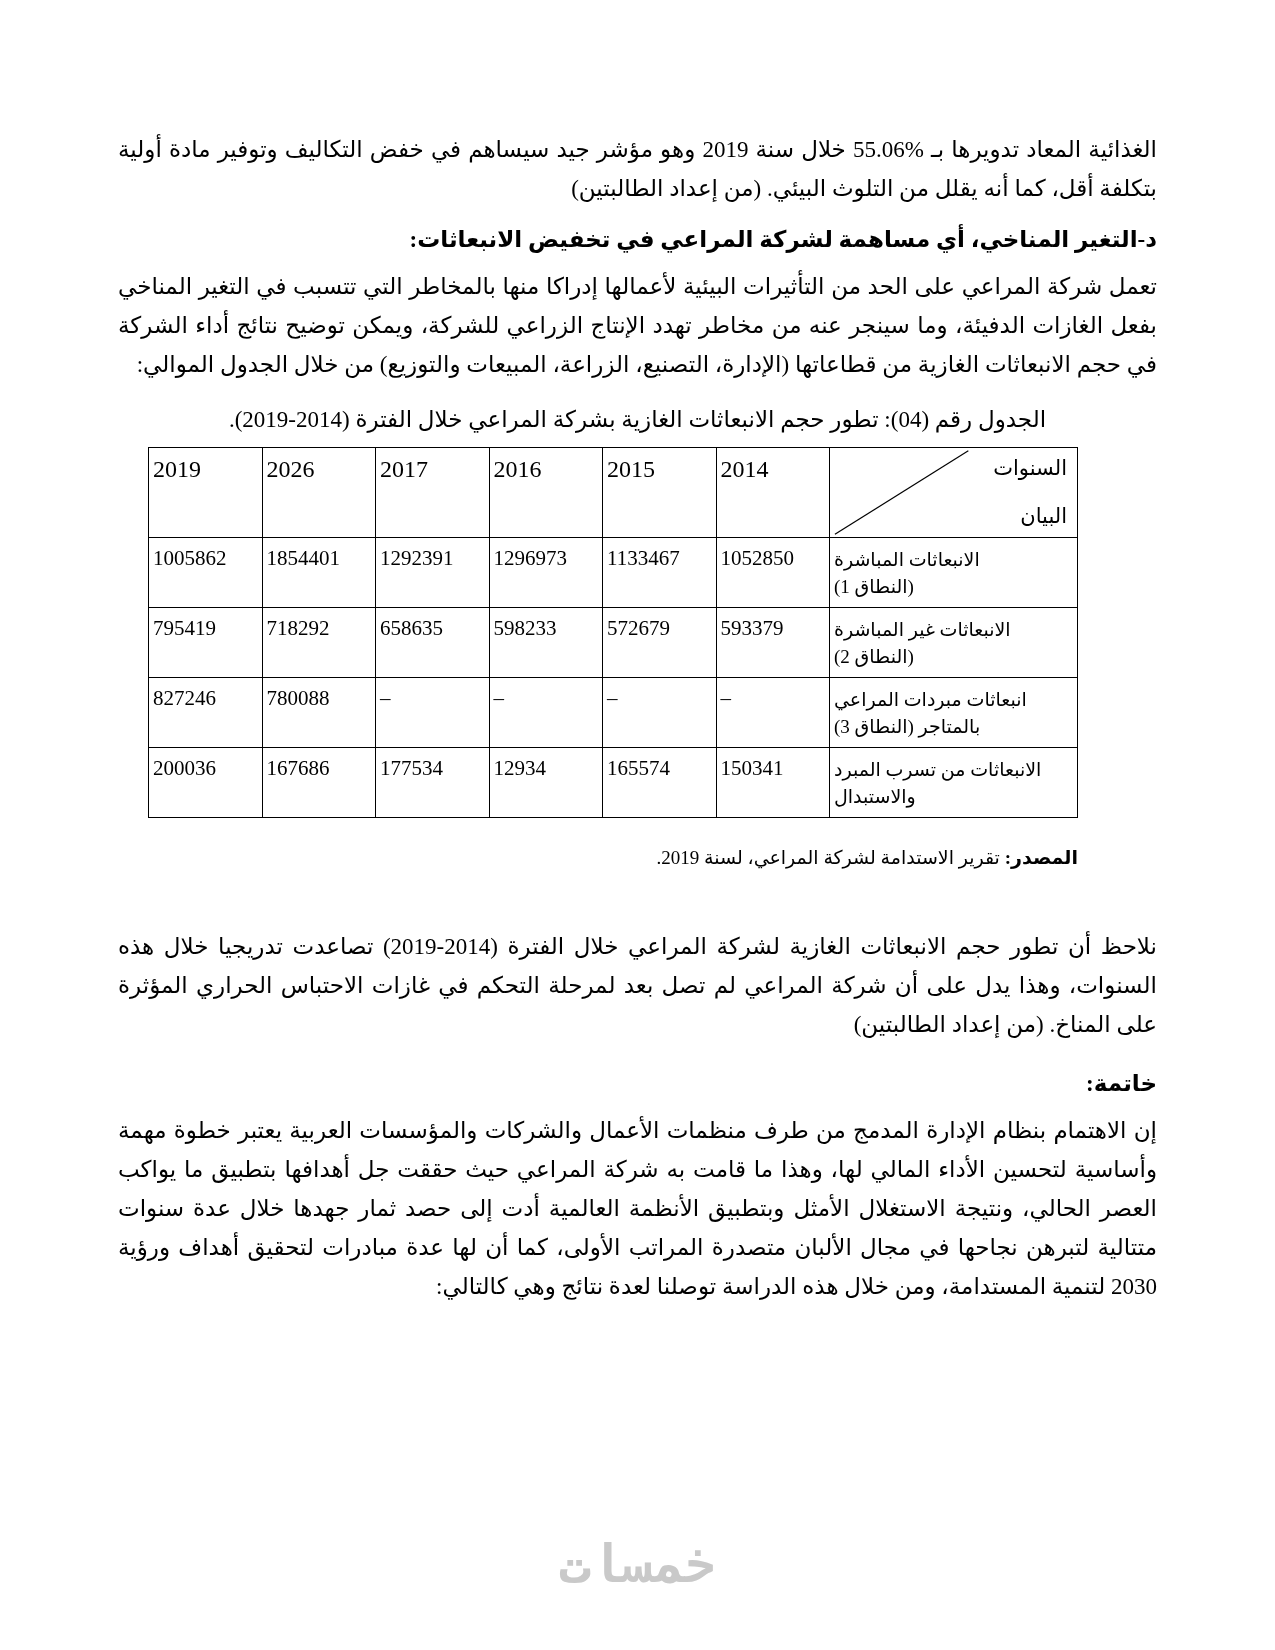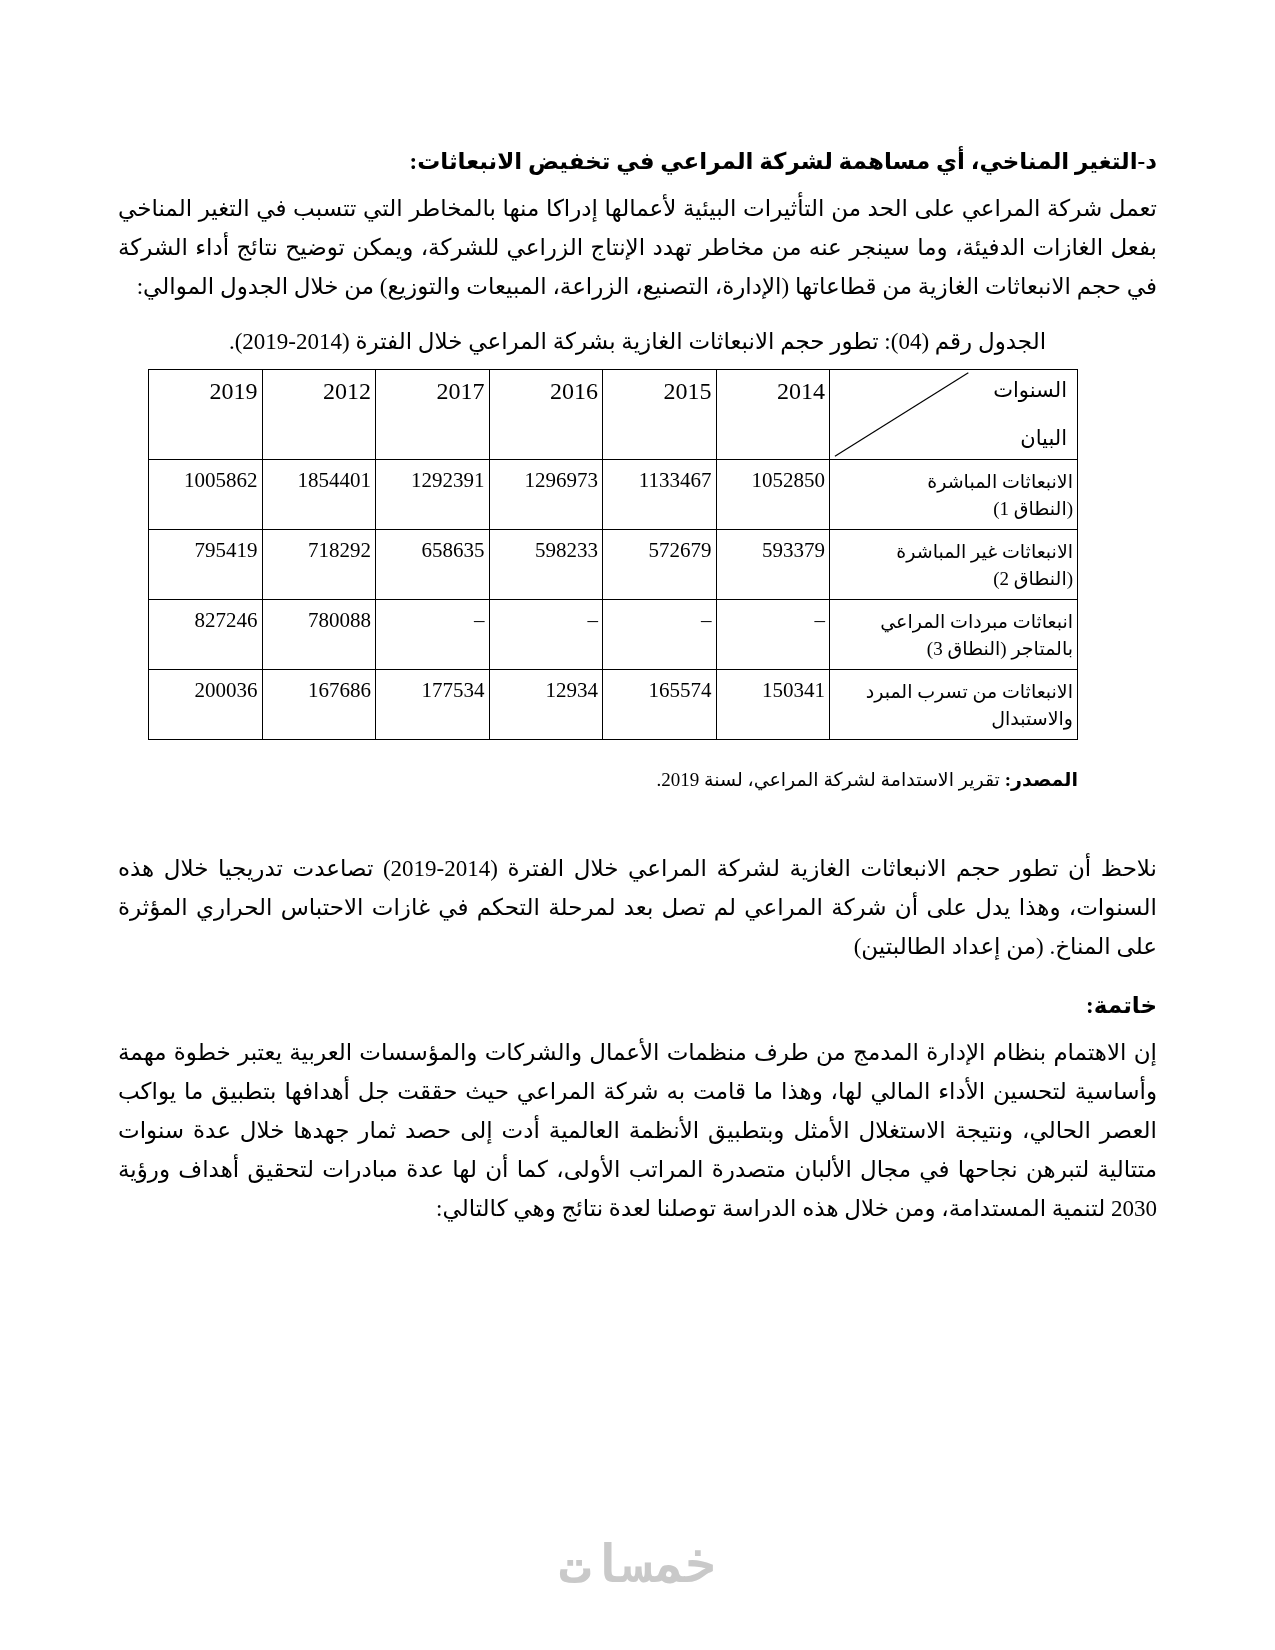--- a/index.html
+++ b/index.html
@@ -39,21 +39,21 @@
   }
   table.tbl {
     border-collapse: collapse;
     table-layout: fixed;
     width: 930px;
     margin: 0 79px 0 auto;
     direction: rtl;
   }
   table.tbl td {
     border: 1px solid #000;
-    text-align: right;
+    text-align: left;
     vertical-align: top;
     padding: 8px 4px 4px 4px;
     box-sizing: border-box;
   }
   col.lab { width: 248px; }
   tr.hrow td { height: 90px; }
   tr.drow td { height: 70px; }
   td.yh { font-size: 24px; }
   td.val { font-size: 21px; }
   td.rlab { font-size: 19px; line-height: 27px; }
@@ -101,20 +101,21 @@
     font-size: 52px;
     color: #c9c9c9;
     letter-spacing: 1px;
   }
 </style>
 </head>
 <body>
 
 <div class="page">
 
+  <p class="body">الغذائية المعاد تدويرها بـ %55.06 خلال سنة 2019 وهو مؤشر جيد سيساهم في خفض التكاليف وتوفير مادة أولية بتكلفة أقل، كما أنه يقلل من التلوث البيئي. (من إعداد الطالبتين)</p>
 
   <div class="h-bold">د-التغير المناخي، أي مساهمة لشركة المراعي في تخفيض الانبعاثات:</div>
 
   <p class="body">تعمل شركة المراعي على الحد من التأثيرات البيئية لأعمالها إدراكا منها بالمخاطر التي تتسبب في التغير المناخي بفعل الغازات الدفيئة، وما سينجر عنه من مخاطر تهدد الإنتاج الزراعي للشركة، ويمكن توضيح نتائج أداء الشركة في حجم الانبعاثات الغازية من قطاعاتها (الإدارة، التصنيع، الزراعة، المبيعات والتوزيع) من خلال الجدول الموالي:</p>
 
   <div class="caption">الجدول رقم (04): تطور حجم الانبعاثات الغازية بشركة المراعي خلال الفترة (2014-2019).</div>
 
   <table class="tbl">
     <colgroup>
       <col class="lab">
@@ -131,21 +132,21 @@
           <svg class="diag" viewBox="0 0 100 100" preserveAspectRatio="none">
               <line x1="2" y1="97" x2="56" y2="3"></line>
             </svg>
           <span class="c-top">السنوات</span>
           <span class="c-bottom">البيان</span>
         </td>
         <td class="yh">2014</td>
         <td class="yh">2015</td>
         <td class="yh">2016</td>
         <td class="yh">2017</td>
-        <td class="yh">2012</td>
+        <td class="yh">2026</td>
         <td class="yh">2019</td>
       </tr>
 
       <tr class="drow">
         <td class="rlab">
           <div>الانبعاثات المباشرة</div>
           <div>(النطاق 1)</div>
         </td>
         <td class="val">1052850</td>
         <td class="val">1133467</td>

